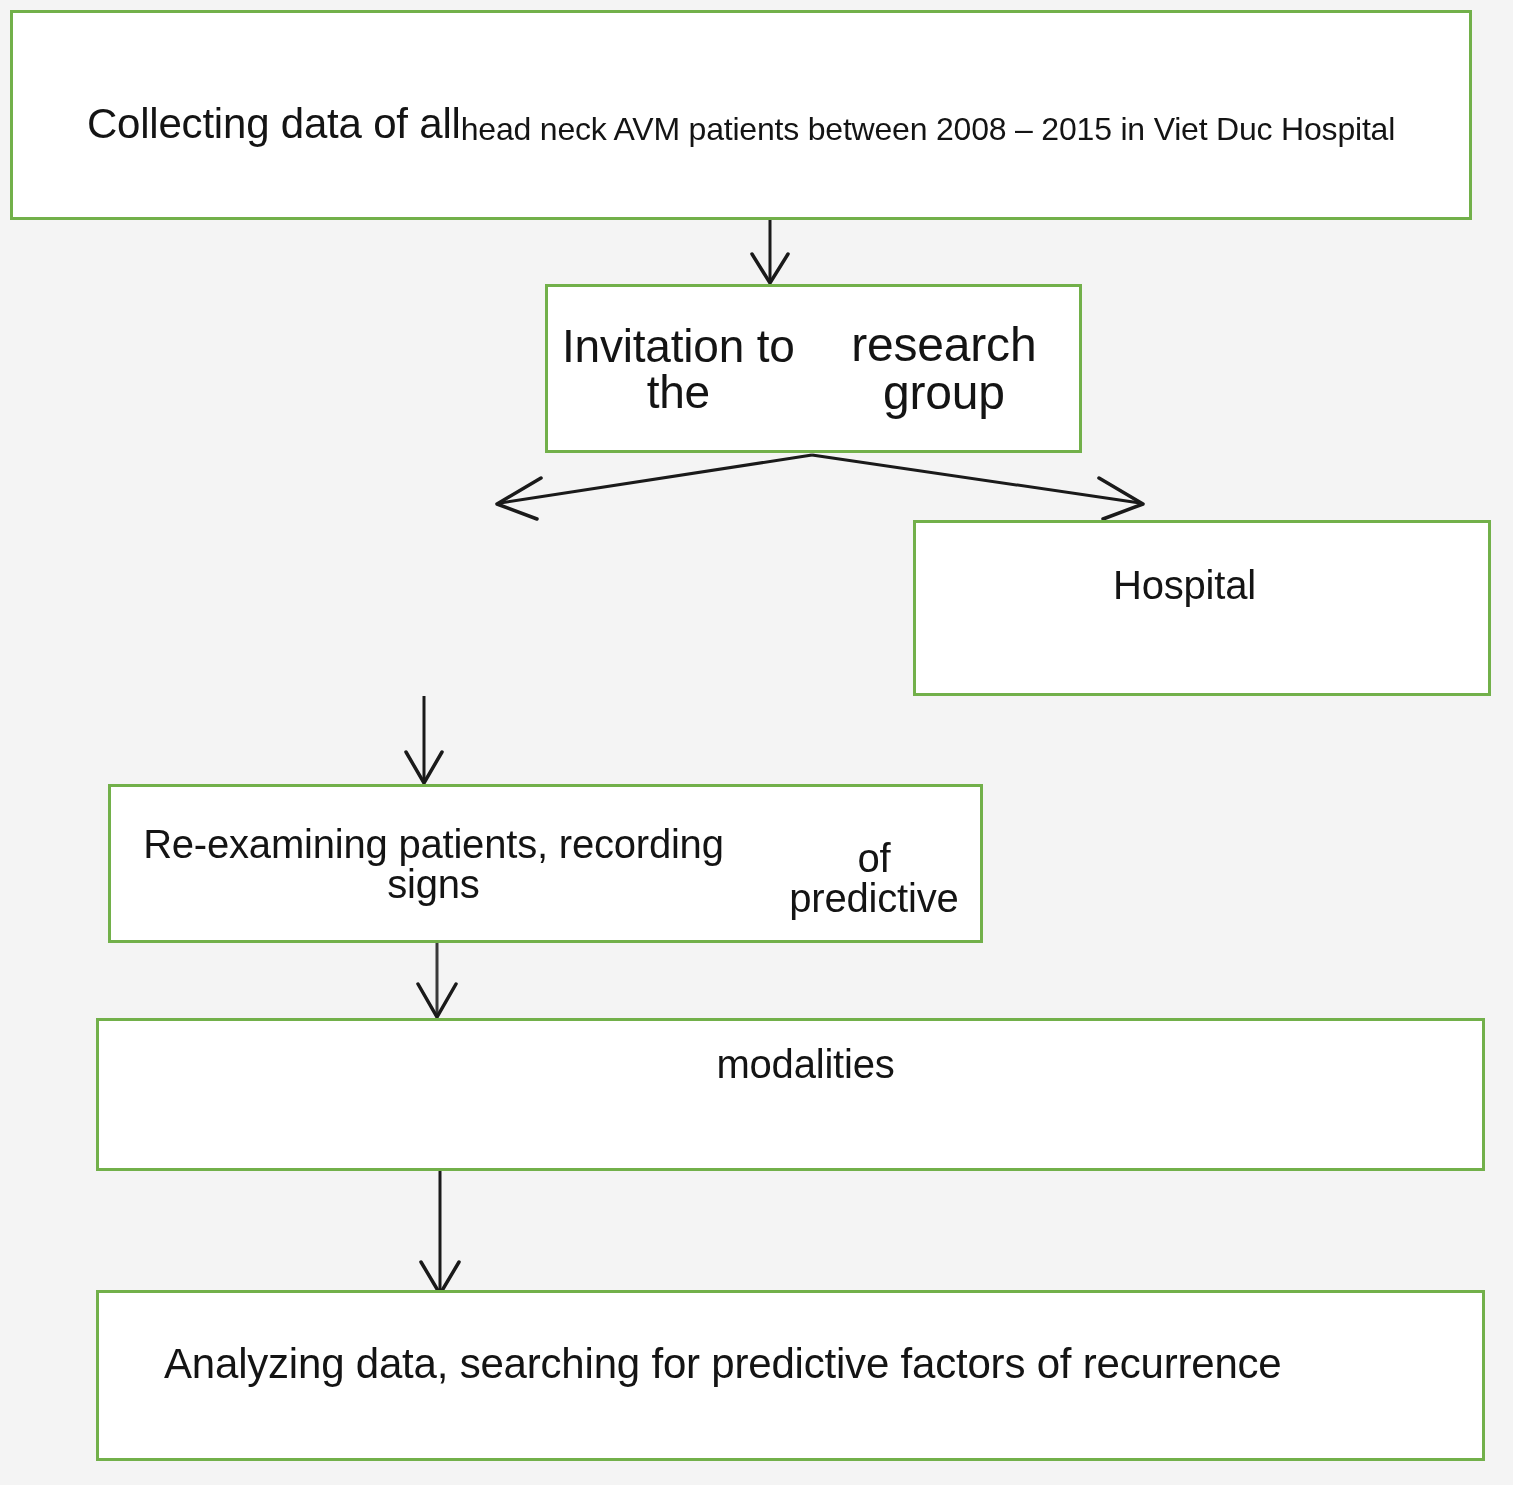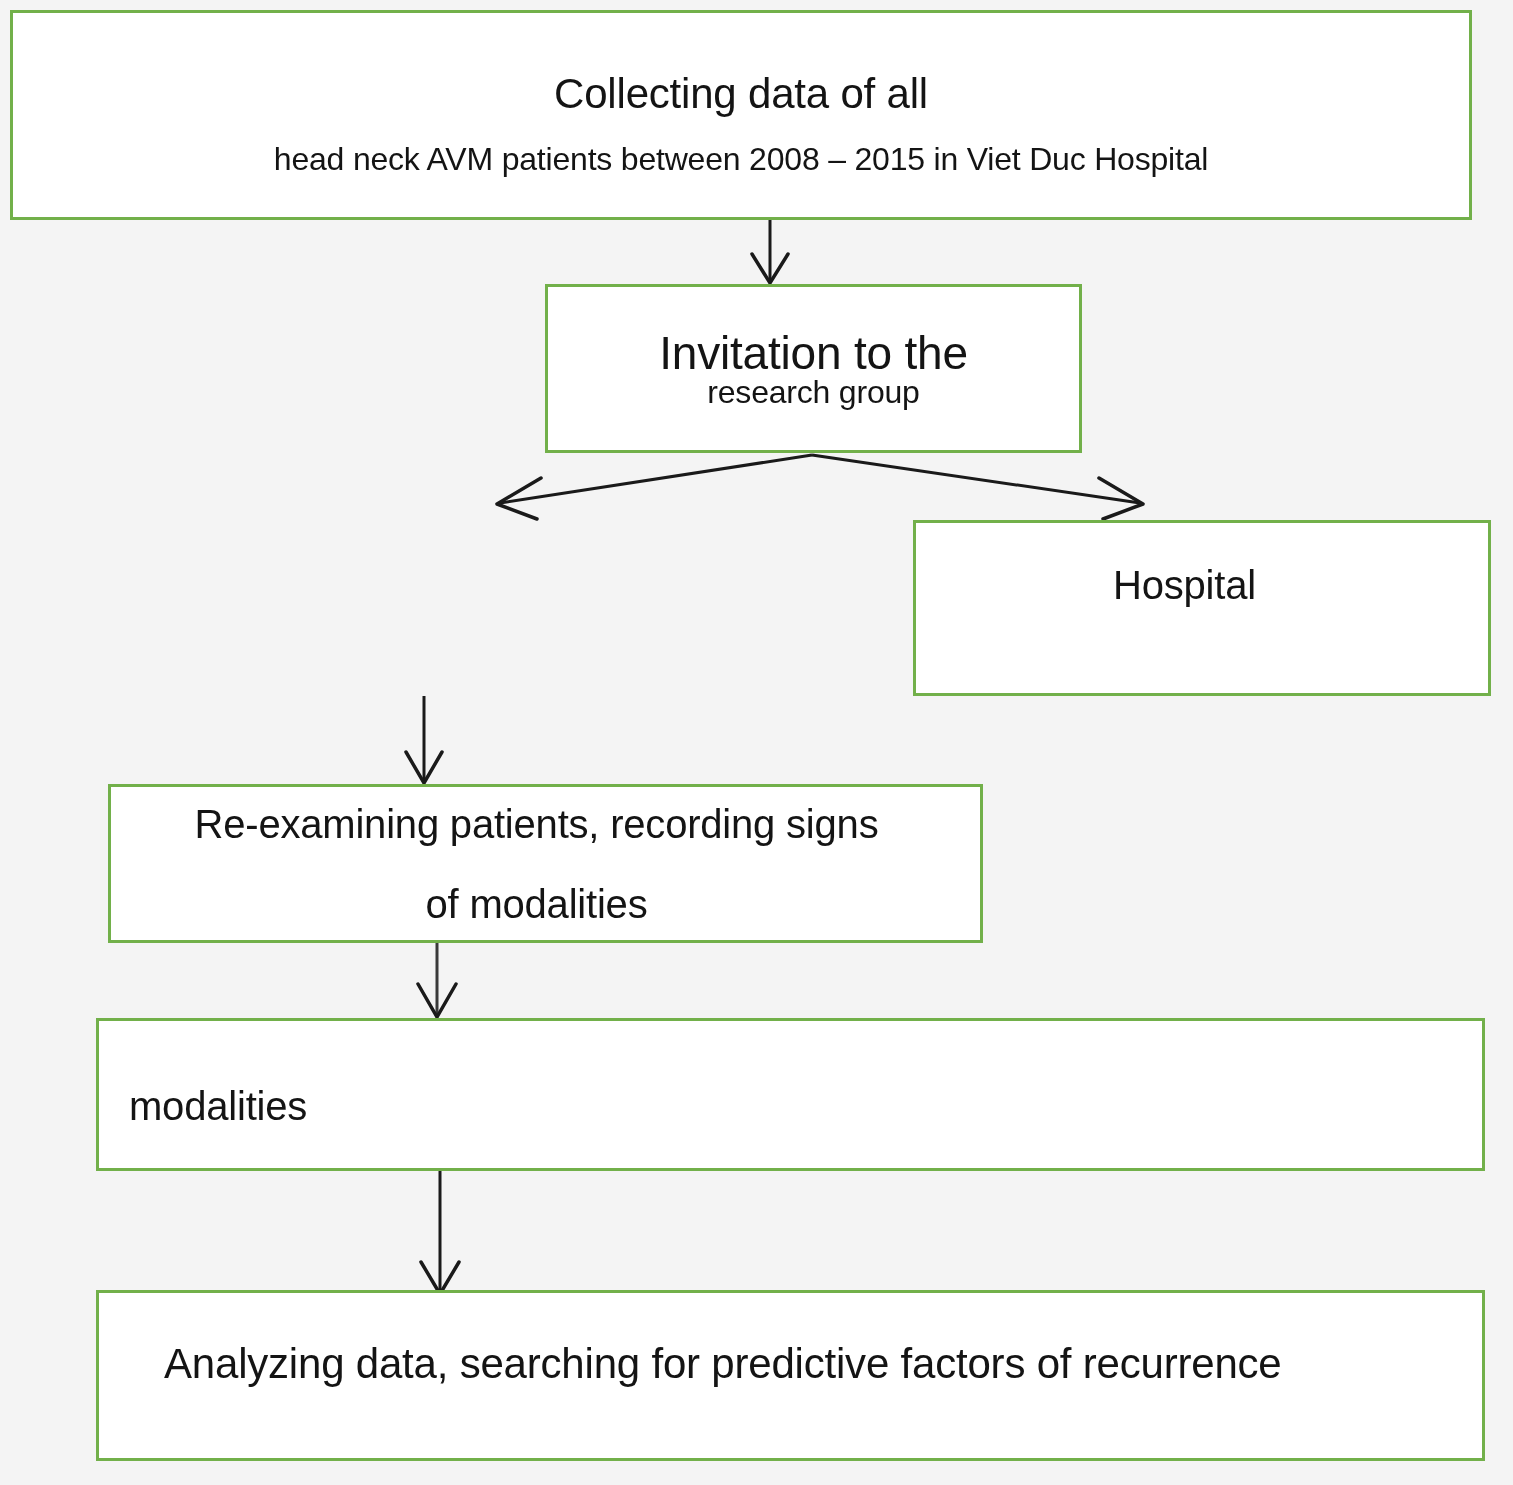--- a/index.html
+++ b/index.html
@@ -19,21 +19,21 @@
     width: 1513px;
     height: 1485px;
     background: #f4f4f4;
   }
   .fc-box {
     position: absolute;
     box-sizing: border-box;
     background: #ffffff;
     border: 3px solid #72b04a;
     display: flex;
-    flex-direction: column;
+    flex-direction: row;
   }
   .fc-text {
     font-family: "Liberation Sans", sans-serif;
     color: #141414;
     font-weight: 400;
     white-space: pre-wrap;
     letter-spacing: -0.2px;
   }
   
   #box-collecting {
@@ -58,23 +58,23 @@
     left: 545px; top: 284px; width: 537px; height: 169px;
     justify-content: center;
     align-items: center;
   }
   #box-invitation .line-a {
     font-size: 46px;
     line-height: 1;
     text-align: center;
   }
   #box-invitation .line-b {
-    font-size: 32px;
-    line-height: 1;
-    text-align: left;
+    font-size: 48px;
+    line-height: 1;
+    text-align: center;
   }
   
   #box-agree {
     left: 106px; top: 520px; width: 580px; height: 176px;
     justify-content: flex-start;
     align-items: flex-start;
   }
   #box-agree .line-a {
     font-size: 40px;
     line-height: 1;
@@ -196,21 +196,21 @@
     <div class="fc-text line-b">research group</div>
   </div>
 
 
   <div class="fc-box" id="box-disagree">
     <div class="fc-text line-a">Hospital</div>
   </div>
 
   <div class="fc-box" id="box-reexamining">
     <div class="fc-text line-a">Re-examining patients, recording signs</div>
-    <div class="fc-text line-b">of modalities</div>
+    <div class="fc-text line-b">of predictive</div>
   </div>
 
   <div class="fc-box" id="box-recording">
     <div class="fc-text line-b">modalities</div>
   </div>
 
   <div class="fc-box" id="box-analyzing">
     <div class="fc-text line-a">Analyzing data, searching for predictive factors of recurrence</div>
   </div>
 

